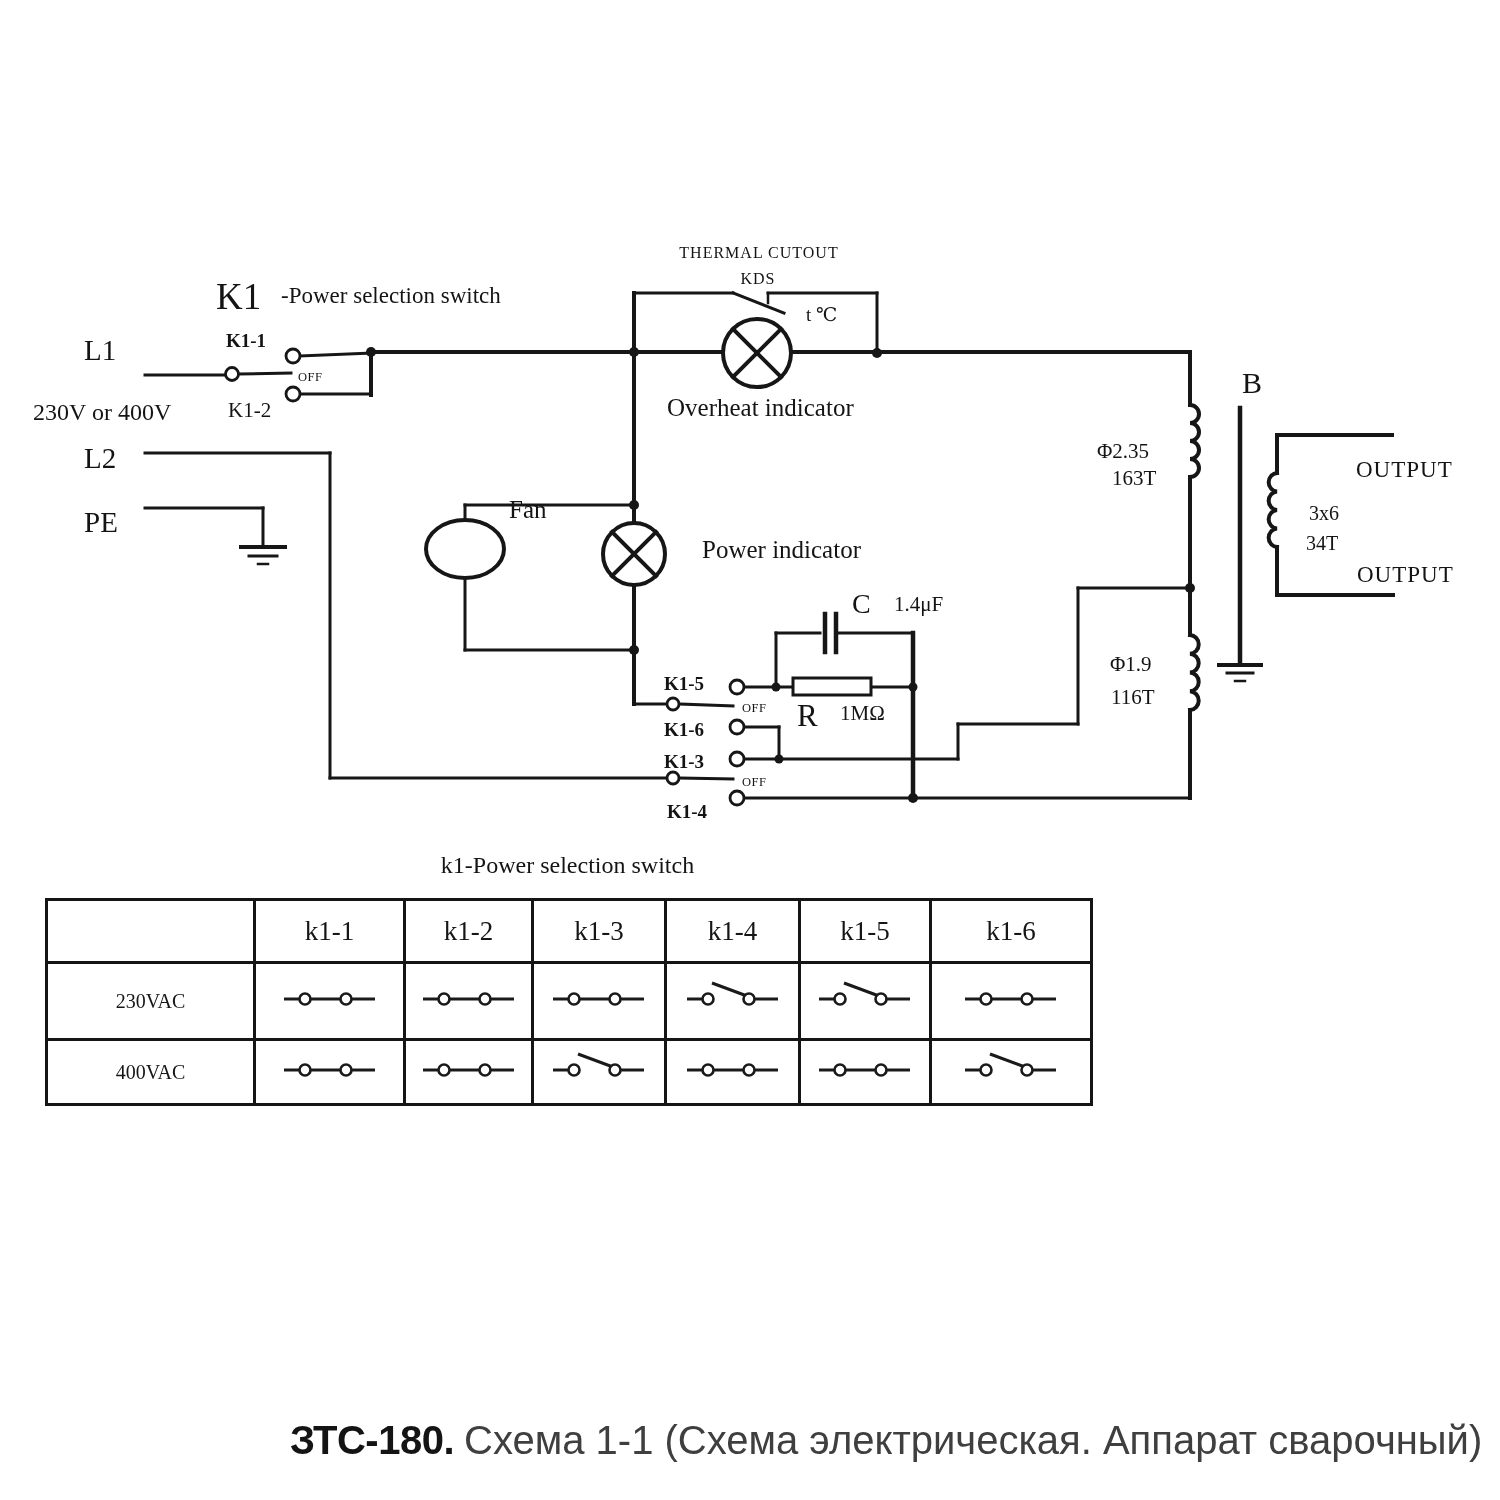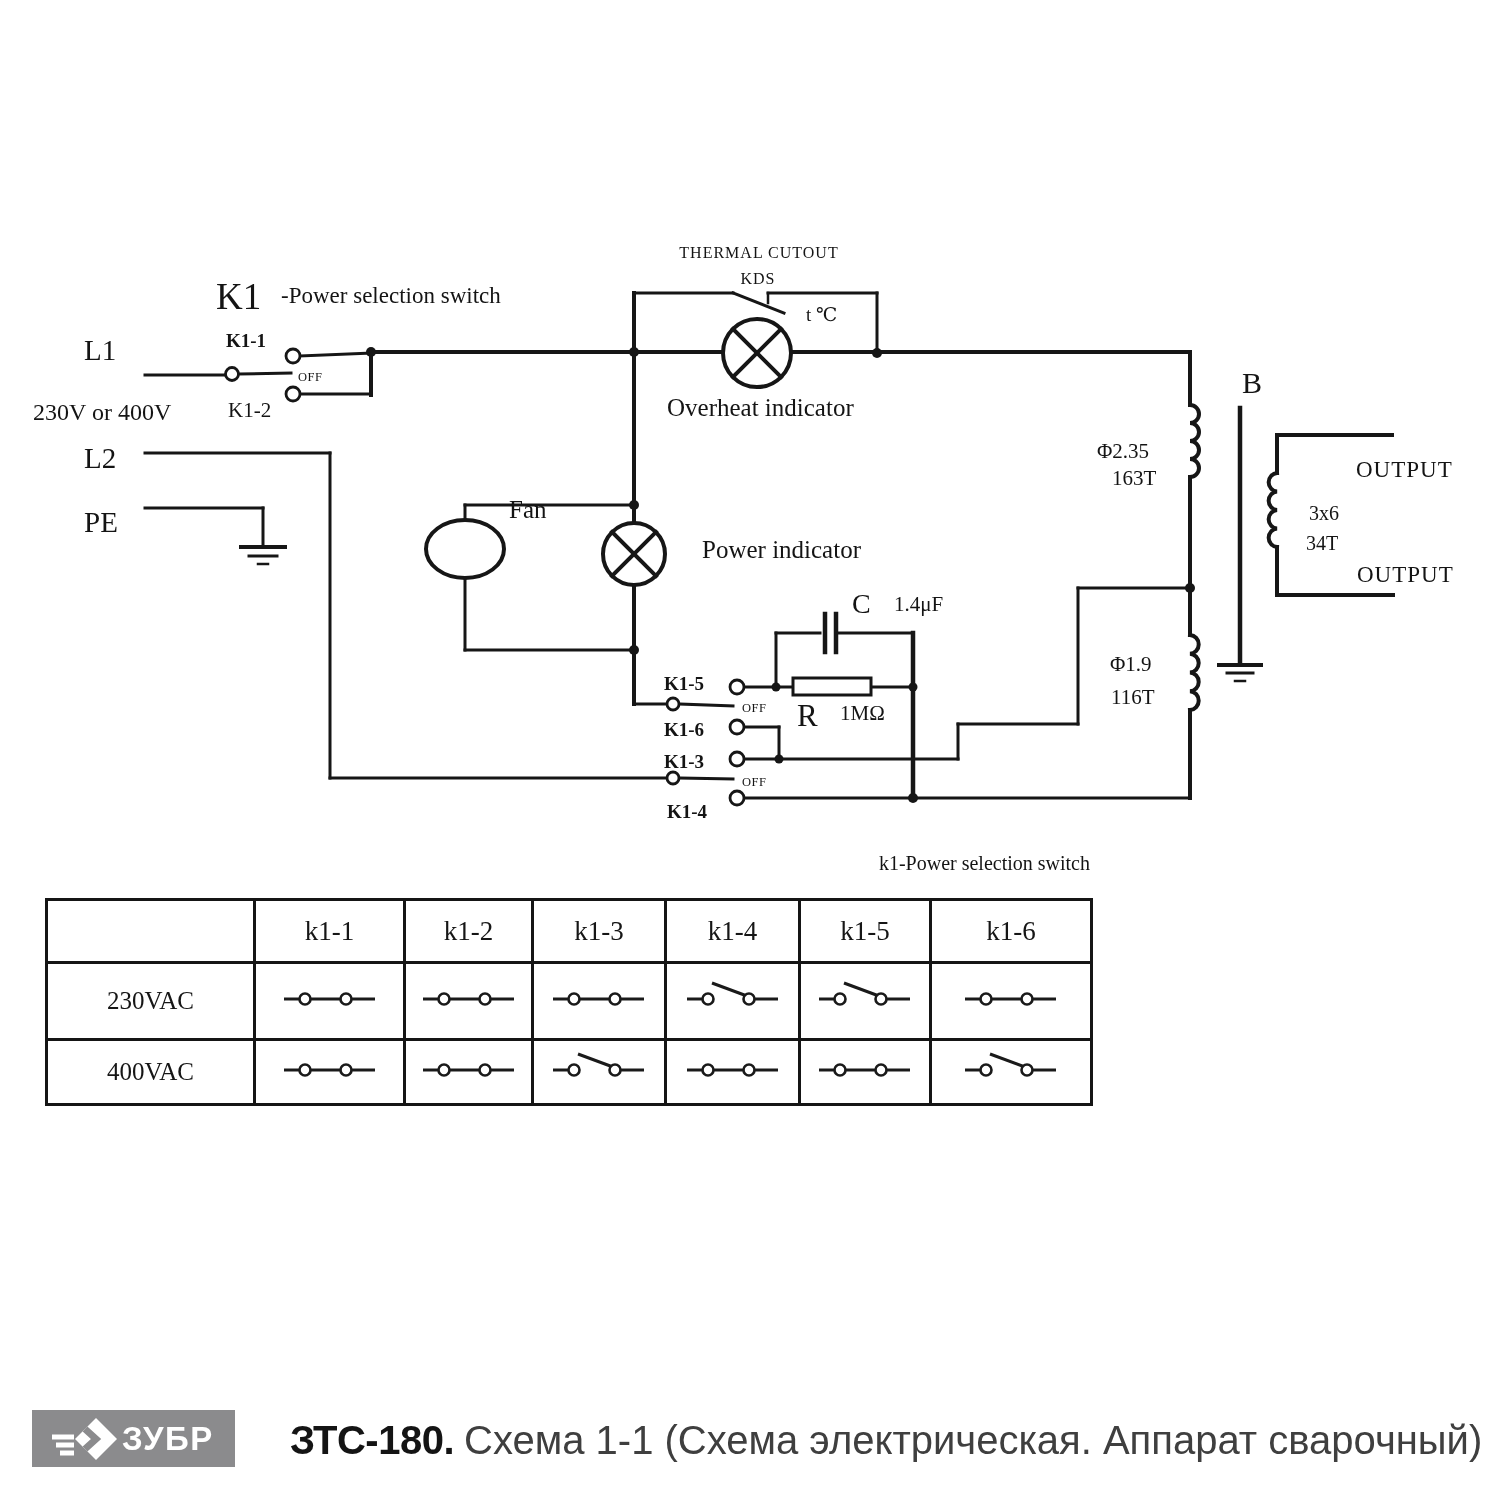--- a/index.html
+++ b/index.html
@@ -26,27 +26,27 @@
   .line24{font-size:24px;}
   .ind25{font-size:25px;}
   .c28{font-size:28px;}
   .v21{font-size:21px;}
   .r31{font-size:31px;}
   .b30{font-size:30px;}
   .w21{font-size:21px;}
   .o23{font-size:23px;letter-spacing:1px;}
   .s20{font-size:20px;}
 
-  .table-title{position:absolute;left:45px;top:852px;width:1045px;text-align:right;
-               font-size:20px;color:#141414;}
+  .table-title{position:absolute;left:45px;top:852px;width:1045px;text-align:center;
+               font-size:24px;color:#141414;}
   table.switch-table{position:absolute;left:45px;top:898px;border-collapse:collapse;table-layout:fixed;}
   table.switch-table th,table.switch-table td{border:3px solid #151515;padding:0;text-align:center;
                vertical-align:middle;font-weight:normal;}
   table.switch-table thead th{height:60px;font-size:27px;}
-  table.switch-table tbody th{font-size:25px;}
+  table.switch-table tbody th{font-size:20px;}
   table.switch-table tbody tr.r1 td,table.switch-table tbody tr.r1 th{height:74px;}
   table.switch-table tbody tr.r2 td,table.switch-table tbody tr.r2 th{height:62px;}
   .sw line{stroke:#1a1a1a;stroke-width:3;}
   .sw circle{stroke:#1a1a1a;stroke-width:2.6;fill:#fff;}
 
   .footer{position:absolute;left:0;top:1400px;width:1500px;height:80px;
           font-family:"Liberation Sans","DejaVu Sans",sans-serif;}
   .logo{position:absolute;left:32px;top:10px;width:203px;height:57px;background:#8b8b8d;
         display:flex;align-items:center;justify-content:flex-start;}
   .logo .brand{color:#ffffff;font-weight:800;font-size:33px;letter-spacing:1.5px;
@@ -358,28 +358,18 @@
               <line x1="31" y1="6" x2="66" y2="19"></line>
               <circle cx="27" cy="22" r="5.5"></circle>
               <circle cx="68" cy="22" r="5.5"></circle>
               <line x1="74" y1="22" x2="97" y2="22"></line>
             </svg></td>
         </tr>
       </tbody>
   </table>
 
   <div class="footer">
-    <div class="logo" id="logo-box" style="background: rgb(139, 139, 141);">
-      <svg width="88" height="57" viewBox="0 0 88 57">
-        <rect x="20" y="24.5" width="22" height="5" fill="#ffffff"></rect>
-        <rect x="24" y="32.5" width="18" height="5" fill="#ffffff"></rect>
-        <rect x="28" y="40.5" width="14" height="5" fill="#ffffff"></rect>
-        <polygon points="64,8 85,29 64,50 43,29" fill="#ffffff"></polygon>
-        <polyline points="53,19 64,29 53,39" fill="none" stroke="#8b8b8d" stroke-width="7"></polyline>
-      </svg>
-      <span class="brand">ЗУБР</span>
-    </div>
     <div class="caption">
       <span class="model">ЗТС-180.</span><span>Схема 1-1 (Схема электрическая. Аппарат сварочный)</span>
     </div>
   </div>
 
 </div>
 
 </body></html>

